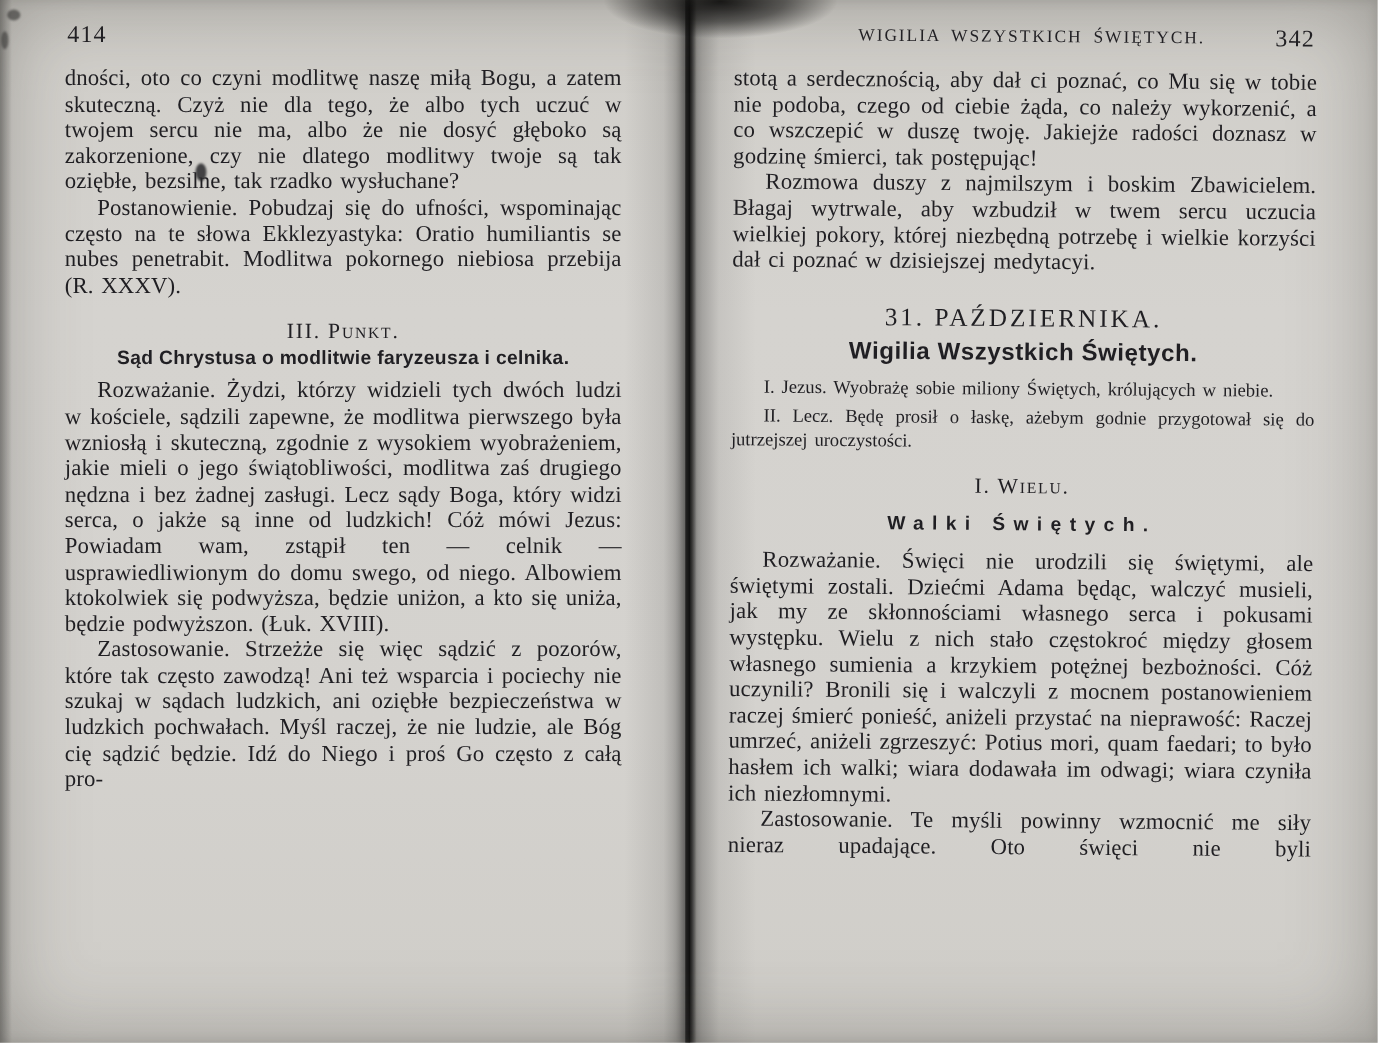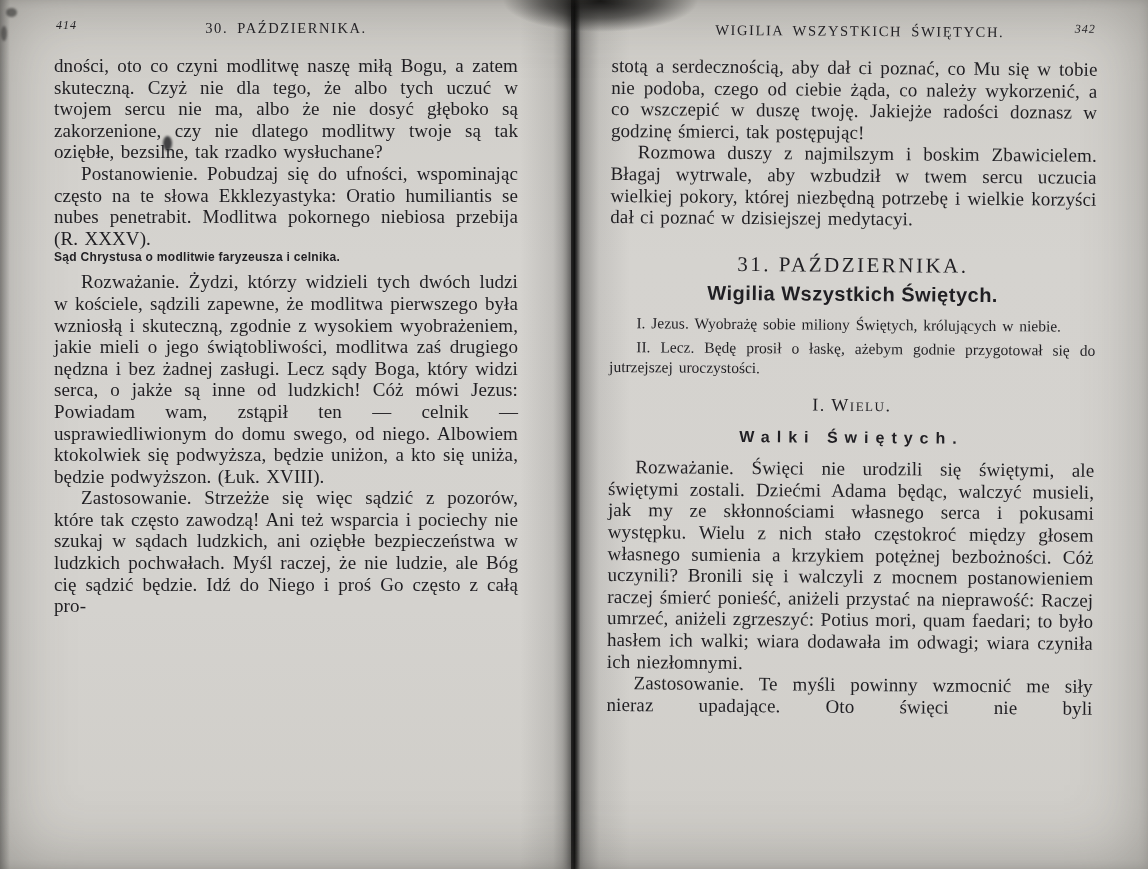--- a/index.html
+++ b/index.html
@@ -13,21 +13,21 @@
   }
 
   .page { position: absolute; top: 0; height: 100%; }
   .page-inner { position: relative; width: 100%; height: 100%; }
 
   #left-page  { left: 54px;  width: 464px; }
   #right-page { left: 612px; width: 486px; transform: rotate(0.45deg); transform-origin: top left; }
 
   
   .header-row { position: relative; height: 24px; margin-top: 18px; }
-  .page-num { position: absolute; top: 0; font-size: 12px; letter-spacing: 1px; font-style: italic; }
+  .page-num { position: absolute; top: 0; font-size: 20px; letter-spacing: 1px; }
   #left-page .page-num { left: 2px; }
   #right-page .page-num { right: 2px; }
   .running-header {
     position: absolute; left: 0; right: 0; top: 2px;
     text-align: center; font-size: 14.5px; letter-spacing: 1.6px;
     word-spacing: 4px;
   }
   #right-page .running-header { top: 3px; left: 10px; }
 
   
@@ -41,22 +41,22 @@
   .para.noindent { text-indent: 0; }
   .para.cont { text-align-last: justify; }
   .it { }
 
   .punkt {
     text-align: center; font-variant: small-caps;
     font-size: 18px; letter-spacing: 1.5px;
     margin-top: 17px; margin-bottom: 3px;
   }
   .bold-heading {
-    text-align: left; font-family: "Liberation Sans", sans-serif;
-    font-weight: 700; font-size: 12px; letter-spacing: 0.3px;
+    text-align: center; font-family: "Liberation Sans", sans-serif;
+    font-weight: 700; font-size: 16px; letter-spacing: 0.3px;
     margin: 1px 0 7px 0;
   }
   .date-heading {
     text-align: center; font-size: 21px; letter-spacing: 2.5px;
     margin-top: 23px; margin-bottom: 5px;
   }
   .bold-heading-lg {
     text-align: center; font-family: "Liberation Sans", sans-serif;
     font-weight: 700; font-size: 20px; letter-spacing: 0.5px;
     margin: 0 0 9px 0;
@@ -107,25 +107,25 @@
   .mark-1 { left: 6px;   top: 8px;   width: 11px; height: 9px;  background: rgba(45,45,45,0.6); }
   .mark-2 { left: 1px;   top: 26px;  width: 6px;  height: 15px; background: rgba(45,45,45,0.55); }
 </style>
 </head>
 <body>
 
 <div class="page" id="left-page">
   <div class="page-inner">
     <div class="header-row">
       <span class="page-num">414</span>
-      <span class="running-header">30. PAŹDZIERNIKA.</span>
     </div>
     <div class="page-body">
         <p class="blk para noindent"><span>dności, oto co czyni modlitwę naszę miłą Bogu, a zatem skuteczną. Czyż nie dla tego, że albo tych uczuć w twojem sercu nie ma, albo że nie dosyć głęboko są zakorzenione, czy nie dlatego modlitwy twoje są tak oziębłe, bezsilne, tak rzadko wysłuchane?</span></p>
         <p class="blk para"><span>Postanowienie. Pobudzaj się do ufności, wspominając często na te słowa Ekklezyastyka: </span><span class="it">Oratio humiliantis se nubes penetrabit. Modlitwa pokornego niebiosa przebija</span><span> (R. XXXV).</span></p>
+        <p class="blk punkt"><span>III. Punkt.</span></p>
         <p class="blk bold-heading"><span>Sąd Chrystusa o modlitwie faryzeusza i celnika.</span></p>
         <p class="blk para"><span>Rozważanie. Żydzi, którzy widzieli tych dwóch ludzi w kościele, sądzili zapewne, że modlitwa pierwszego była wzniosłą i skuteczną, zgodnie z wysokiem wyobrażeniem, jakie mieli o jego świątobliwości, modlitwa zaś drugiego nędzna i bez żadnej zasługi. Lecz sądy Boga, który widzi serca, o jakże są inne od ludzkich! Cóż mówi Jezus: </span><span class="it">Powiadam wam, zstąpił ten</span><span> — celnik — </span><span class="it">usprawiedliwionym do domu swego, od niego. Albowiem ktokolwiek się podwyższa, będzie uniżon, a kto się uniża, będzie podwyższon.</span><span> (Łuk. XVIII).</span></p>
         <p class="blk para cont"><span>Zastosowanie. Strzeżże się więc sądzić z pozorów, które tak często zawodzą! Ani też wsparcia i pociechy nie szukaj w sądach ludzkich, ani oziębłe bezpieczeństwa w ludzkich pochwałach. Myśl raczej, że nie ludzie, ale Bóg cię sądzić będzie. Idź do Niego i proś Go często z całą pro-</span></p>
       </div>
   </div>
 </div>
 
 <div class="page" id="right-page">
   <div class="page-inner">
     <div class="header-row">

